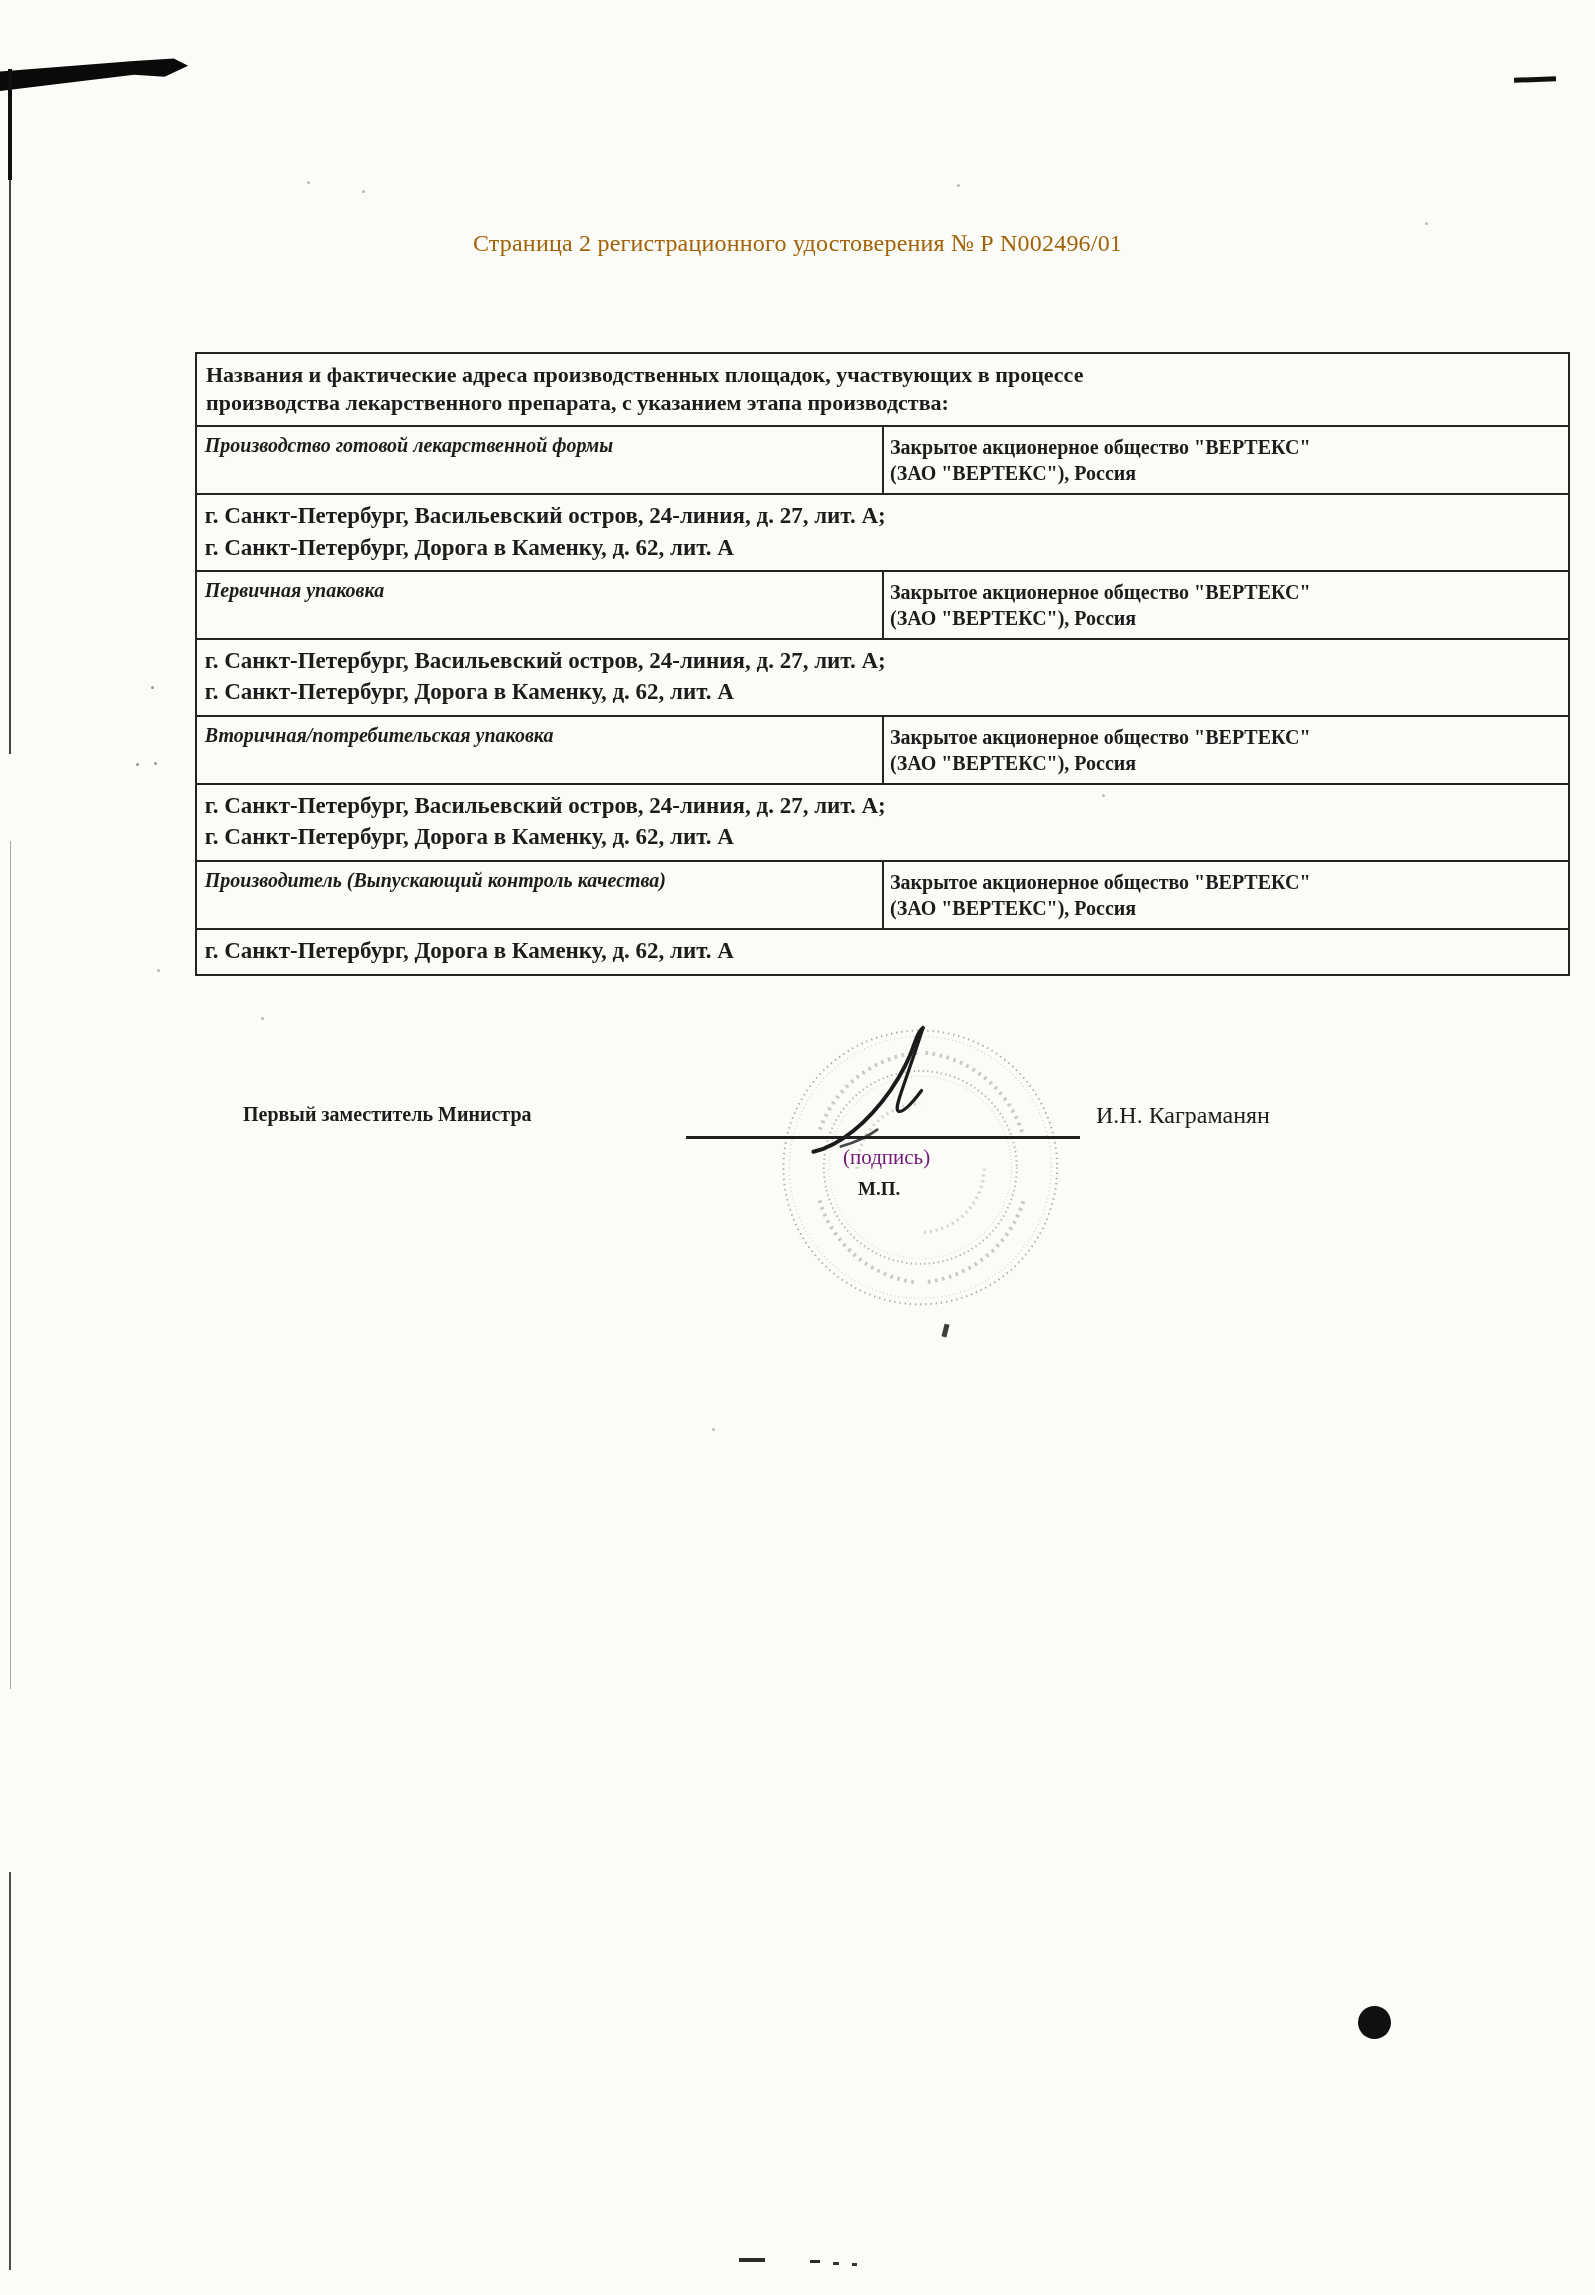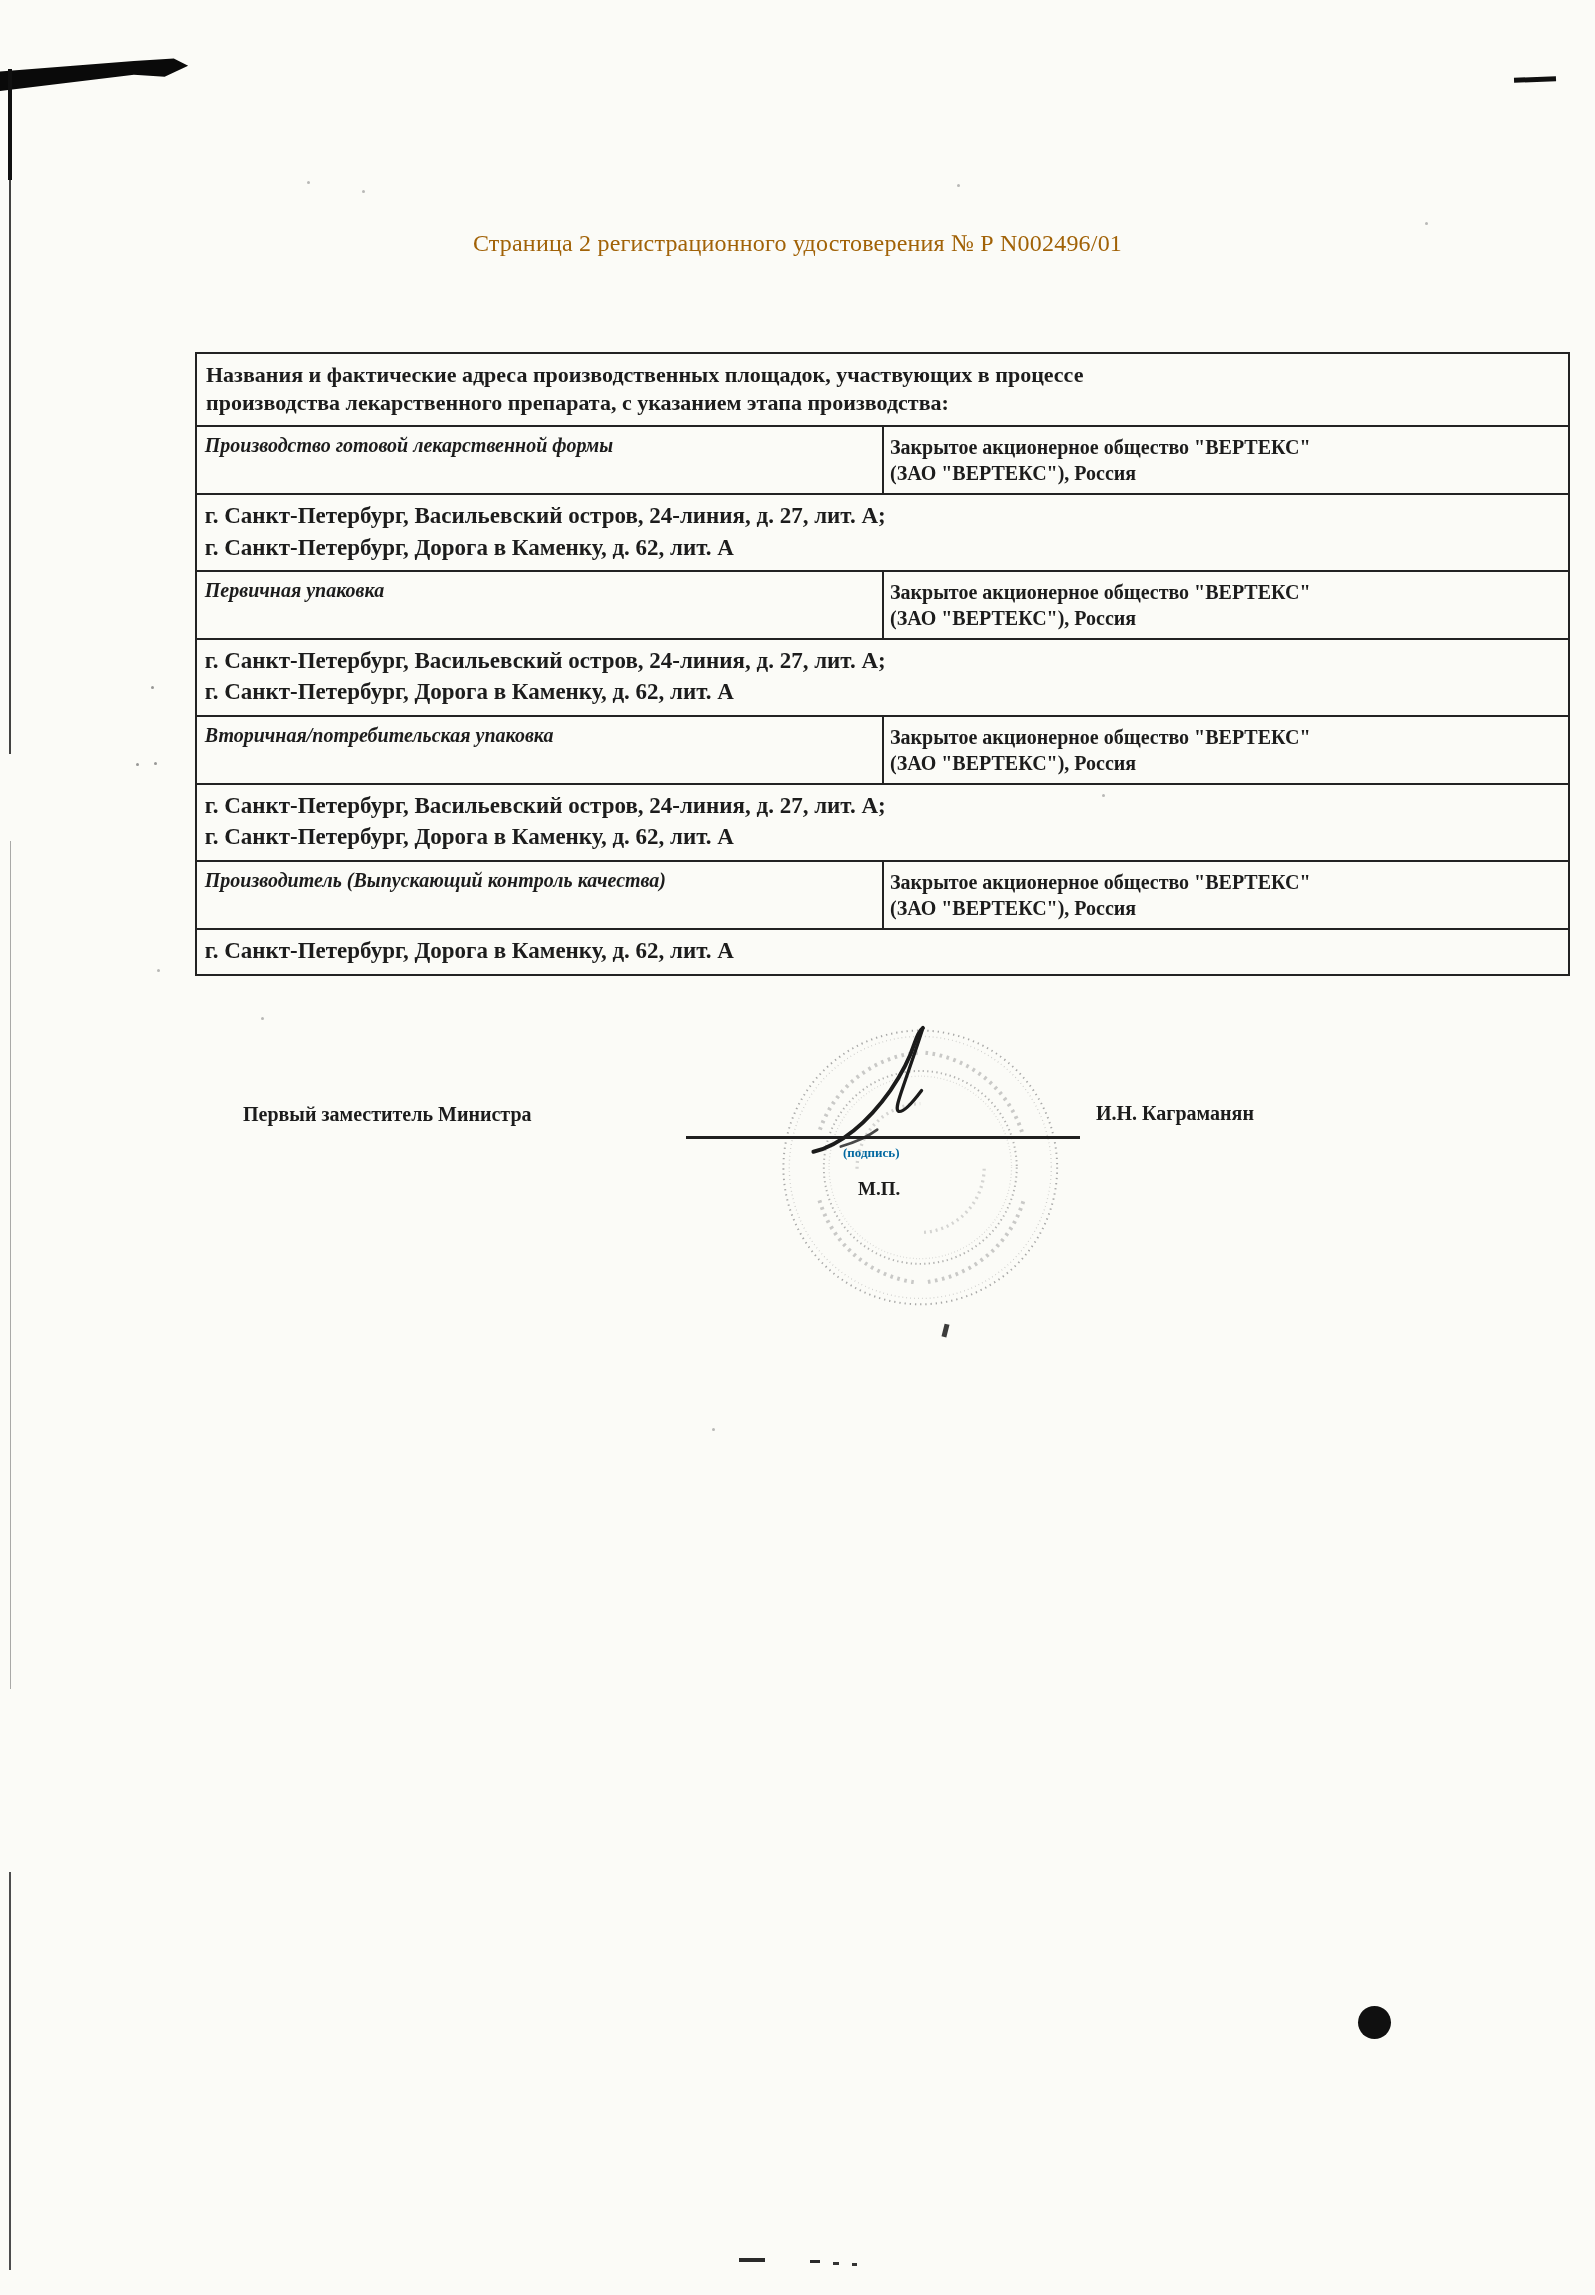--- a/index.html
+++ b/index.html
@@ -26,23 +26,23 @@
   }
   .doc-table td { border:2px solid #232323; vertical-align:top; }
   .thead  { font-weight:bold; font-size:22px; line-height:1.3; padding:6.5px 9px 7.8px; }
   .stage  { width:50.5%; font-weight:bold; font-style:italic; font-size:20px; padding:6.5px 7.8px;margin-top:10px; }
   .company{ font-weight:bold; font-size:20px; line-height:1.32; padding:6.5px 6.5px; }
   .address{ font-weight:bold; font-size:23px; line-height:1.35; padding:5.2px 7.8px 7.8px; }
 
   
   .sig-left    { position:absolute; left:243px;  top:1103px; font-size:20px; font-weight:bold; }
   .sig-line    { position:absolute; left:686px; top:1136px; width:394px; height:2.6px; background:#1f1f1f; z-index:3; }
-  .sig-caption { position:absolute; left:843px; top:1145px; font-size:13px; color:#0369a1; z-index:3;font-weight:bold; }
+  .sig-caption { position:absolute; left:843px; top:1145px; font-size:21px; color:#701a75; z-index:3; }
   .sig-mp      { position:absolute; left:858px; top:1178px; font-size:19px; font-weight:bold; z-index:3; }
-  .sig-name    { position:absolute; left:1096px; top:1102px; font-size:20px; font-weight:bold;text-align:right; }
+  .sig-name    { position:absolute; left:1096px; top:1102px; font-size:24px; font-weight:normal;text-align:right; }
   .stamp-svg   { position:absolute; left:743px; top:1012px; z-index:2; }
 
   
   .artifact { position:absolute; background:#101010; }
   .vline-a { left:7.8px; top:69px;  width:3.9px; height:111px; }
   .vline-b { left:9px; top:180px;  width:2px; height:574px; opacity:.85; background:#222; }
   .vline-c { left:9.8px; top:841px; width:1.3px; height:848px; opacity:.45; background:#444; }
   .vline-d { left:9px; top:1872px; width:2px; height:398px; opacity:.8; background:#222; }
   .dash-tr { left:1514px; top:77px; width:42px; height:4.6px; transform:rotate(-2deg); }
   .dot-br  { left:1358px; top:2006px; width:33px; height:33px; border-radius:50%; }

